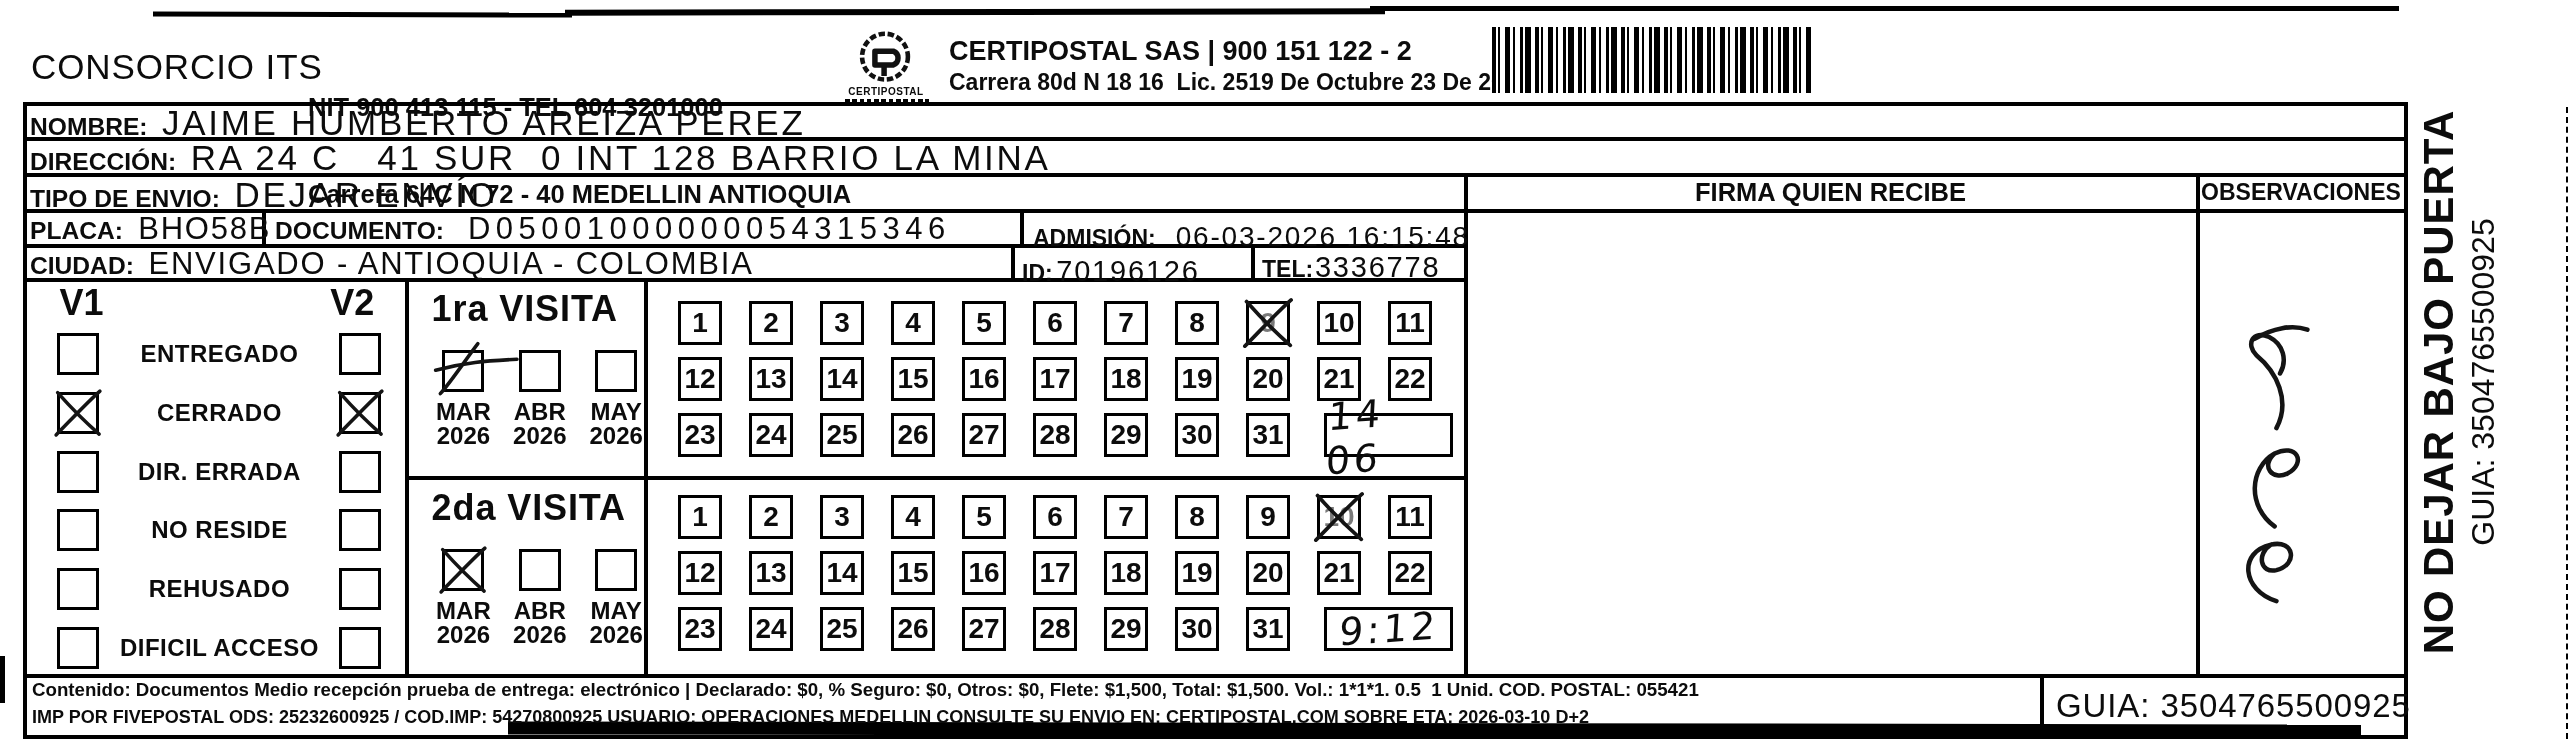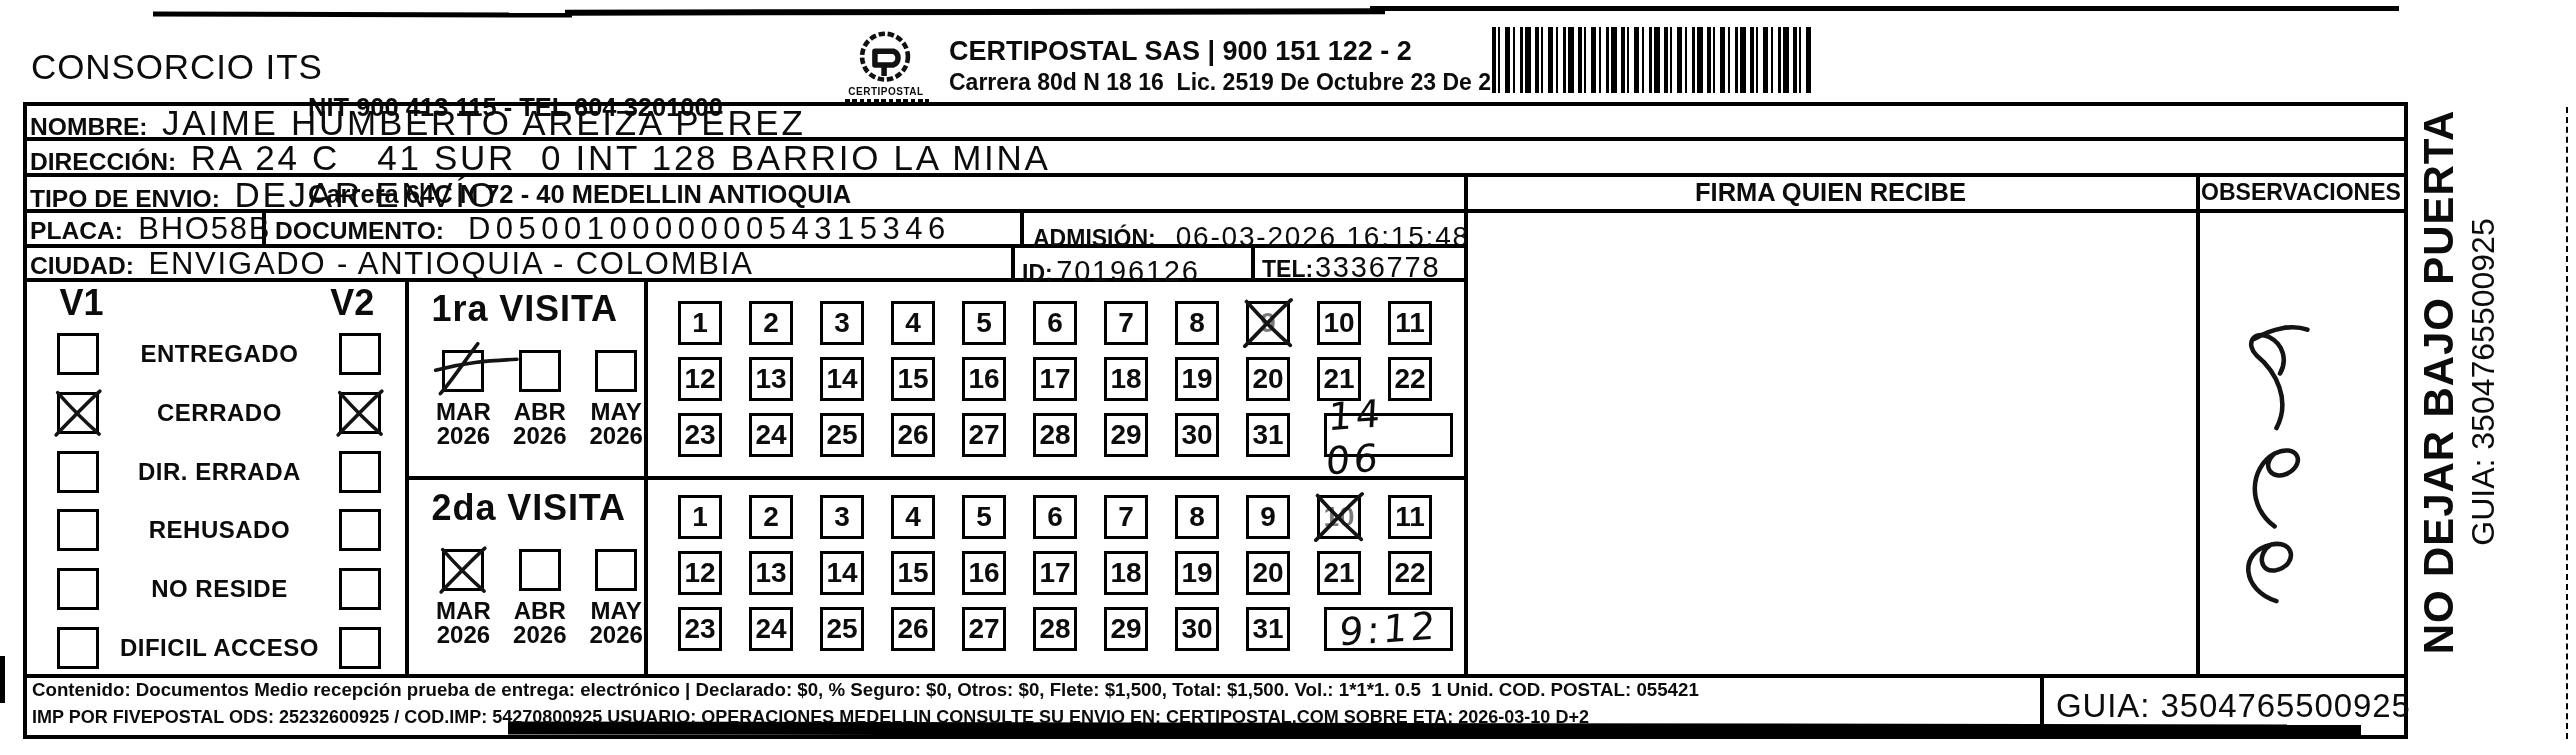--- a/index.html
+++ b/index.html
@@ -181,26 +181,26 @@
             </svg>
           </div>
         </div>
         <div class="status-row">
           <div class="checkbox"></div>
           <div class="status-label">DIR. ERRADA</div>
           <div class="checkbox"></div>
         </div>
         <div class="status-row">
           <div class="checkbox"></div>
+          <div class="status-label">NO RESIDE</div>
+          <div class="checkbox"></div>
+        </div>
+        <div class="status-row">
+          <div class="checkbox"></div>
           <div class="status-label">REHUSADO</div>
-          <div class="checkbox"></div>
-        </div>
-        <div class="status-row">
-          <div class="checkbox"></div>
-          <div class="status-label">NO RESIDE</div>
           <div class="checkbox"></div>
         </div>
         <div class="status-row">
           <div class="checkbox"></div>
           <div class="status-label">DIFICIL ACCESO</div>
           <div class="checkbox"></div>
         </div>
       </div>
   </div>
 

